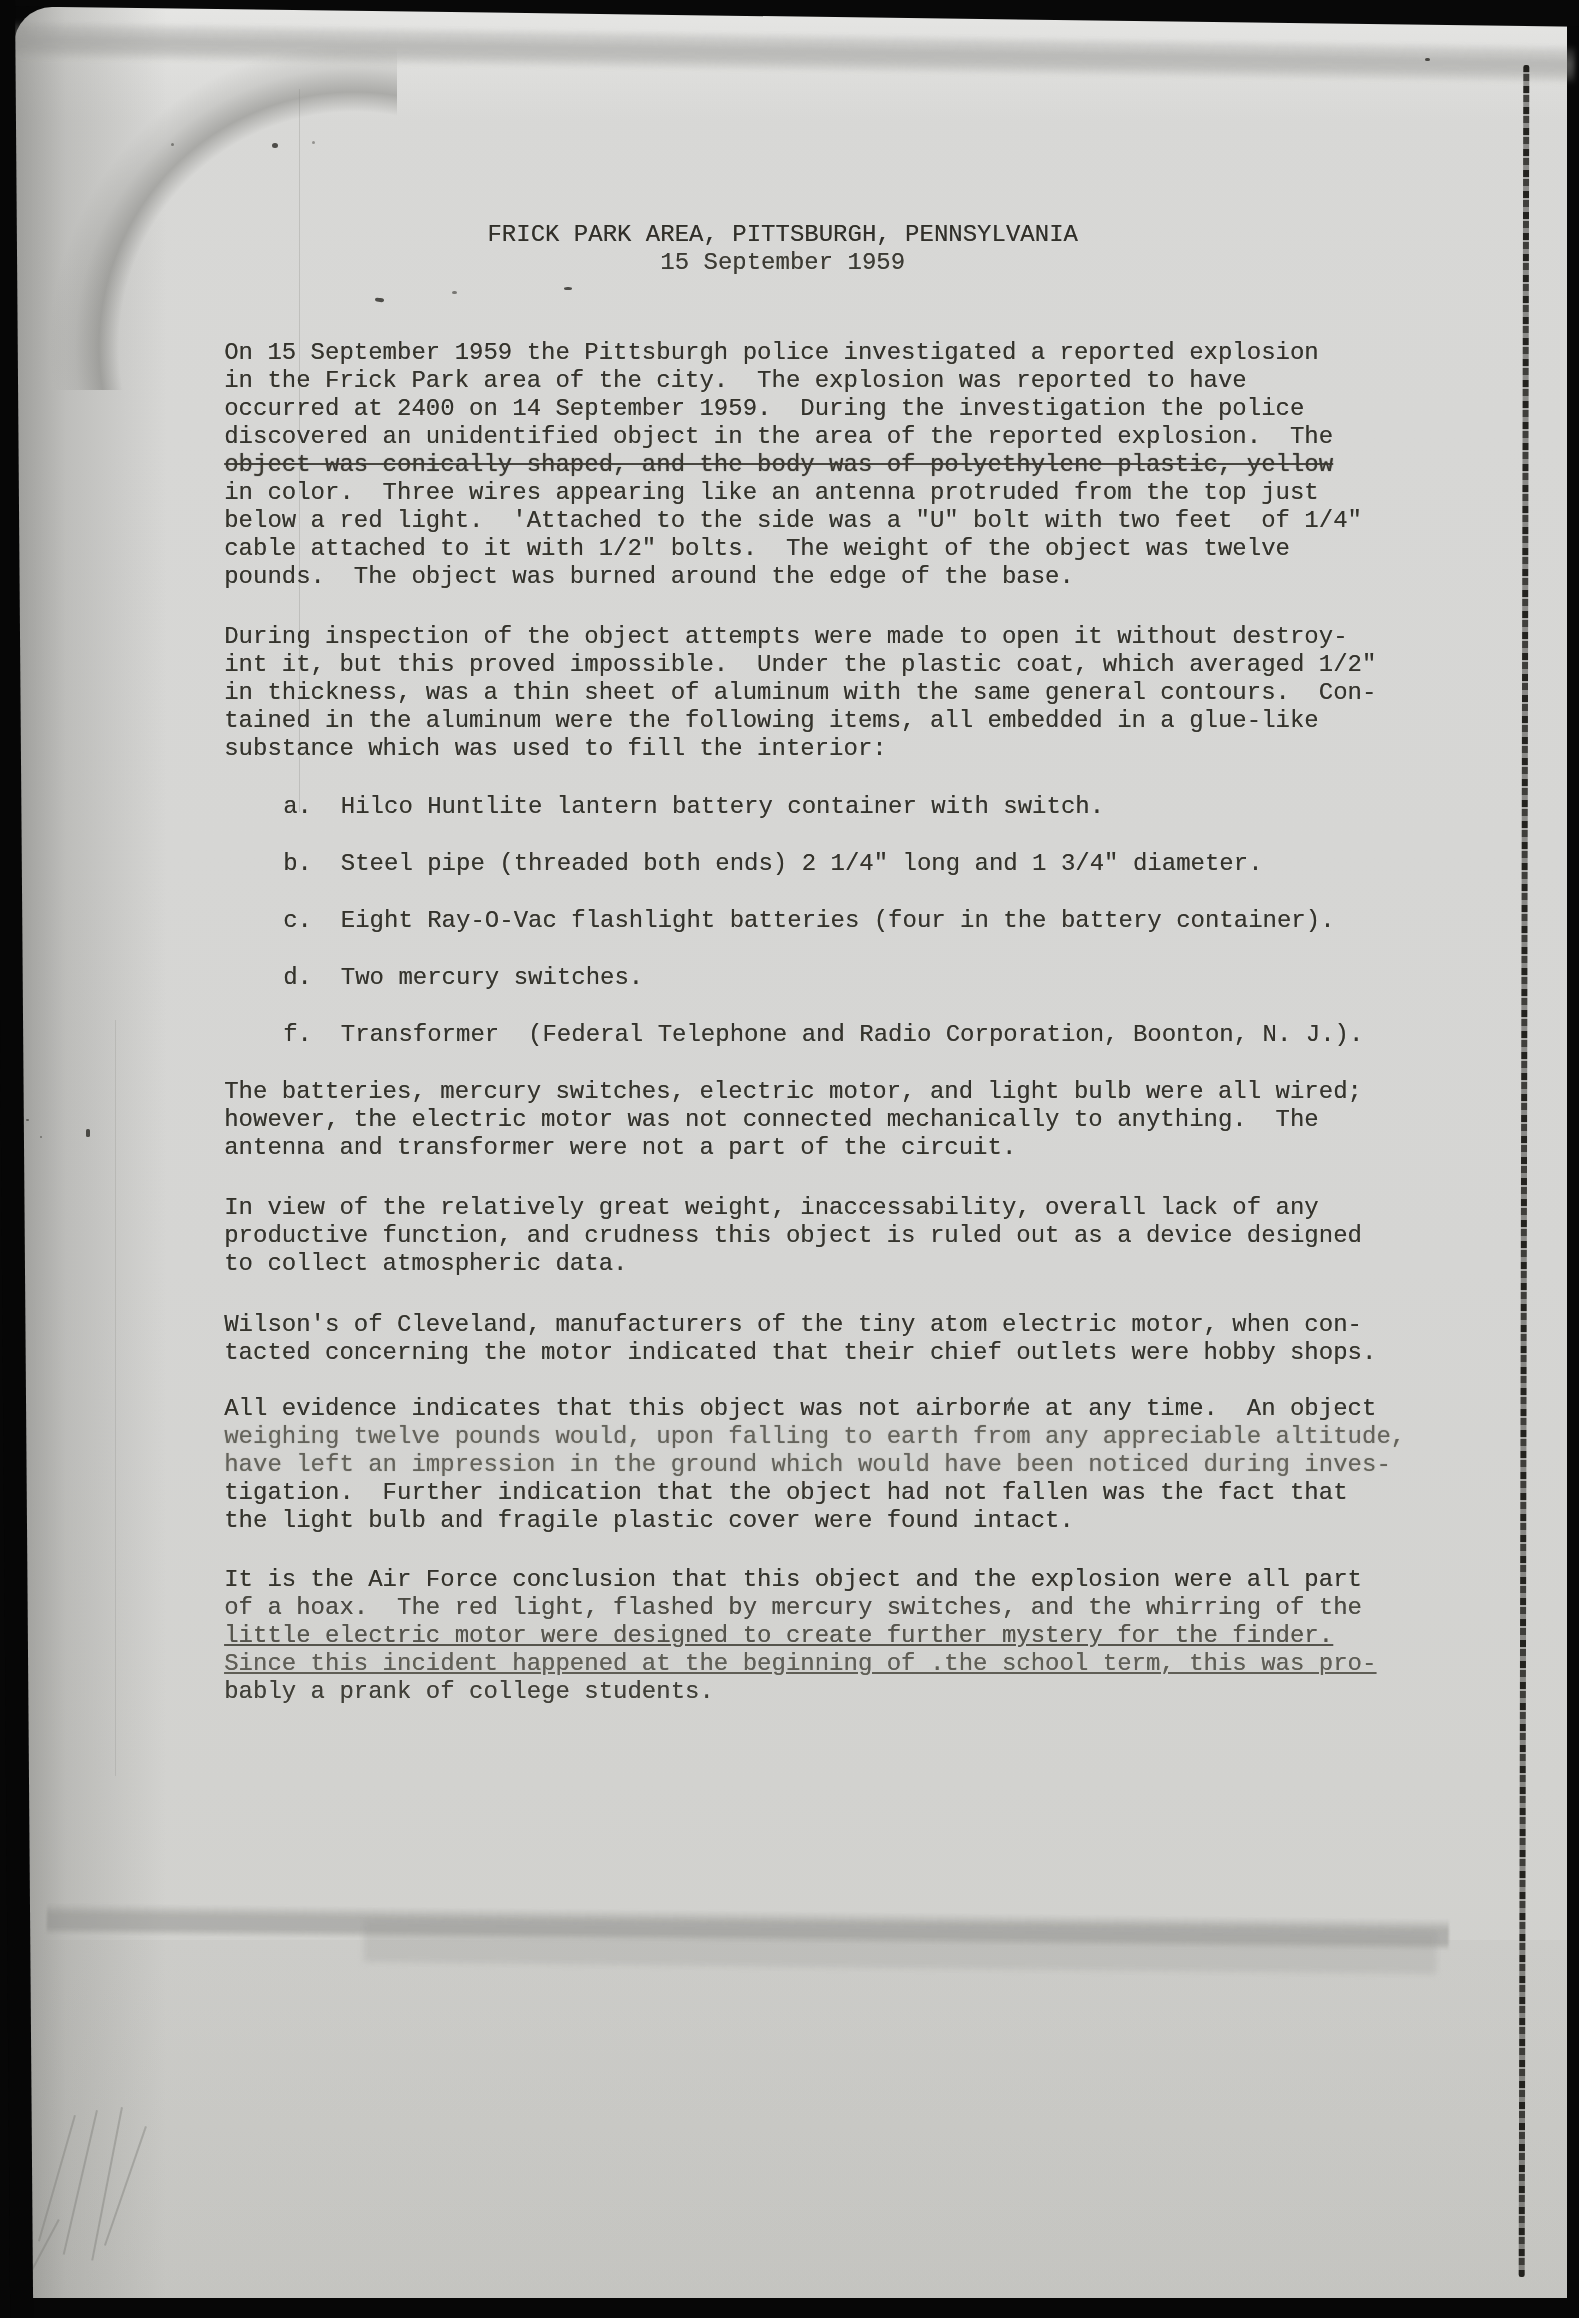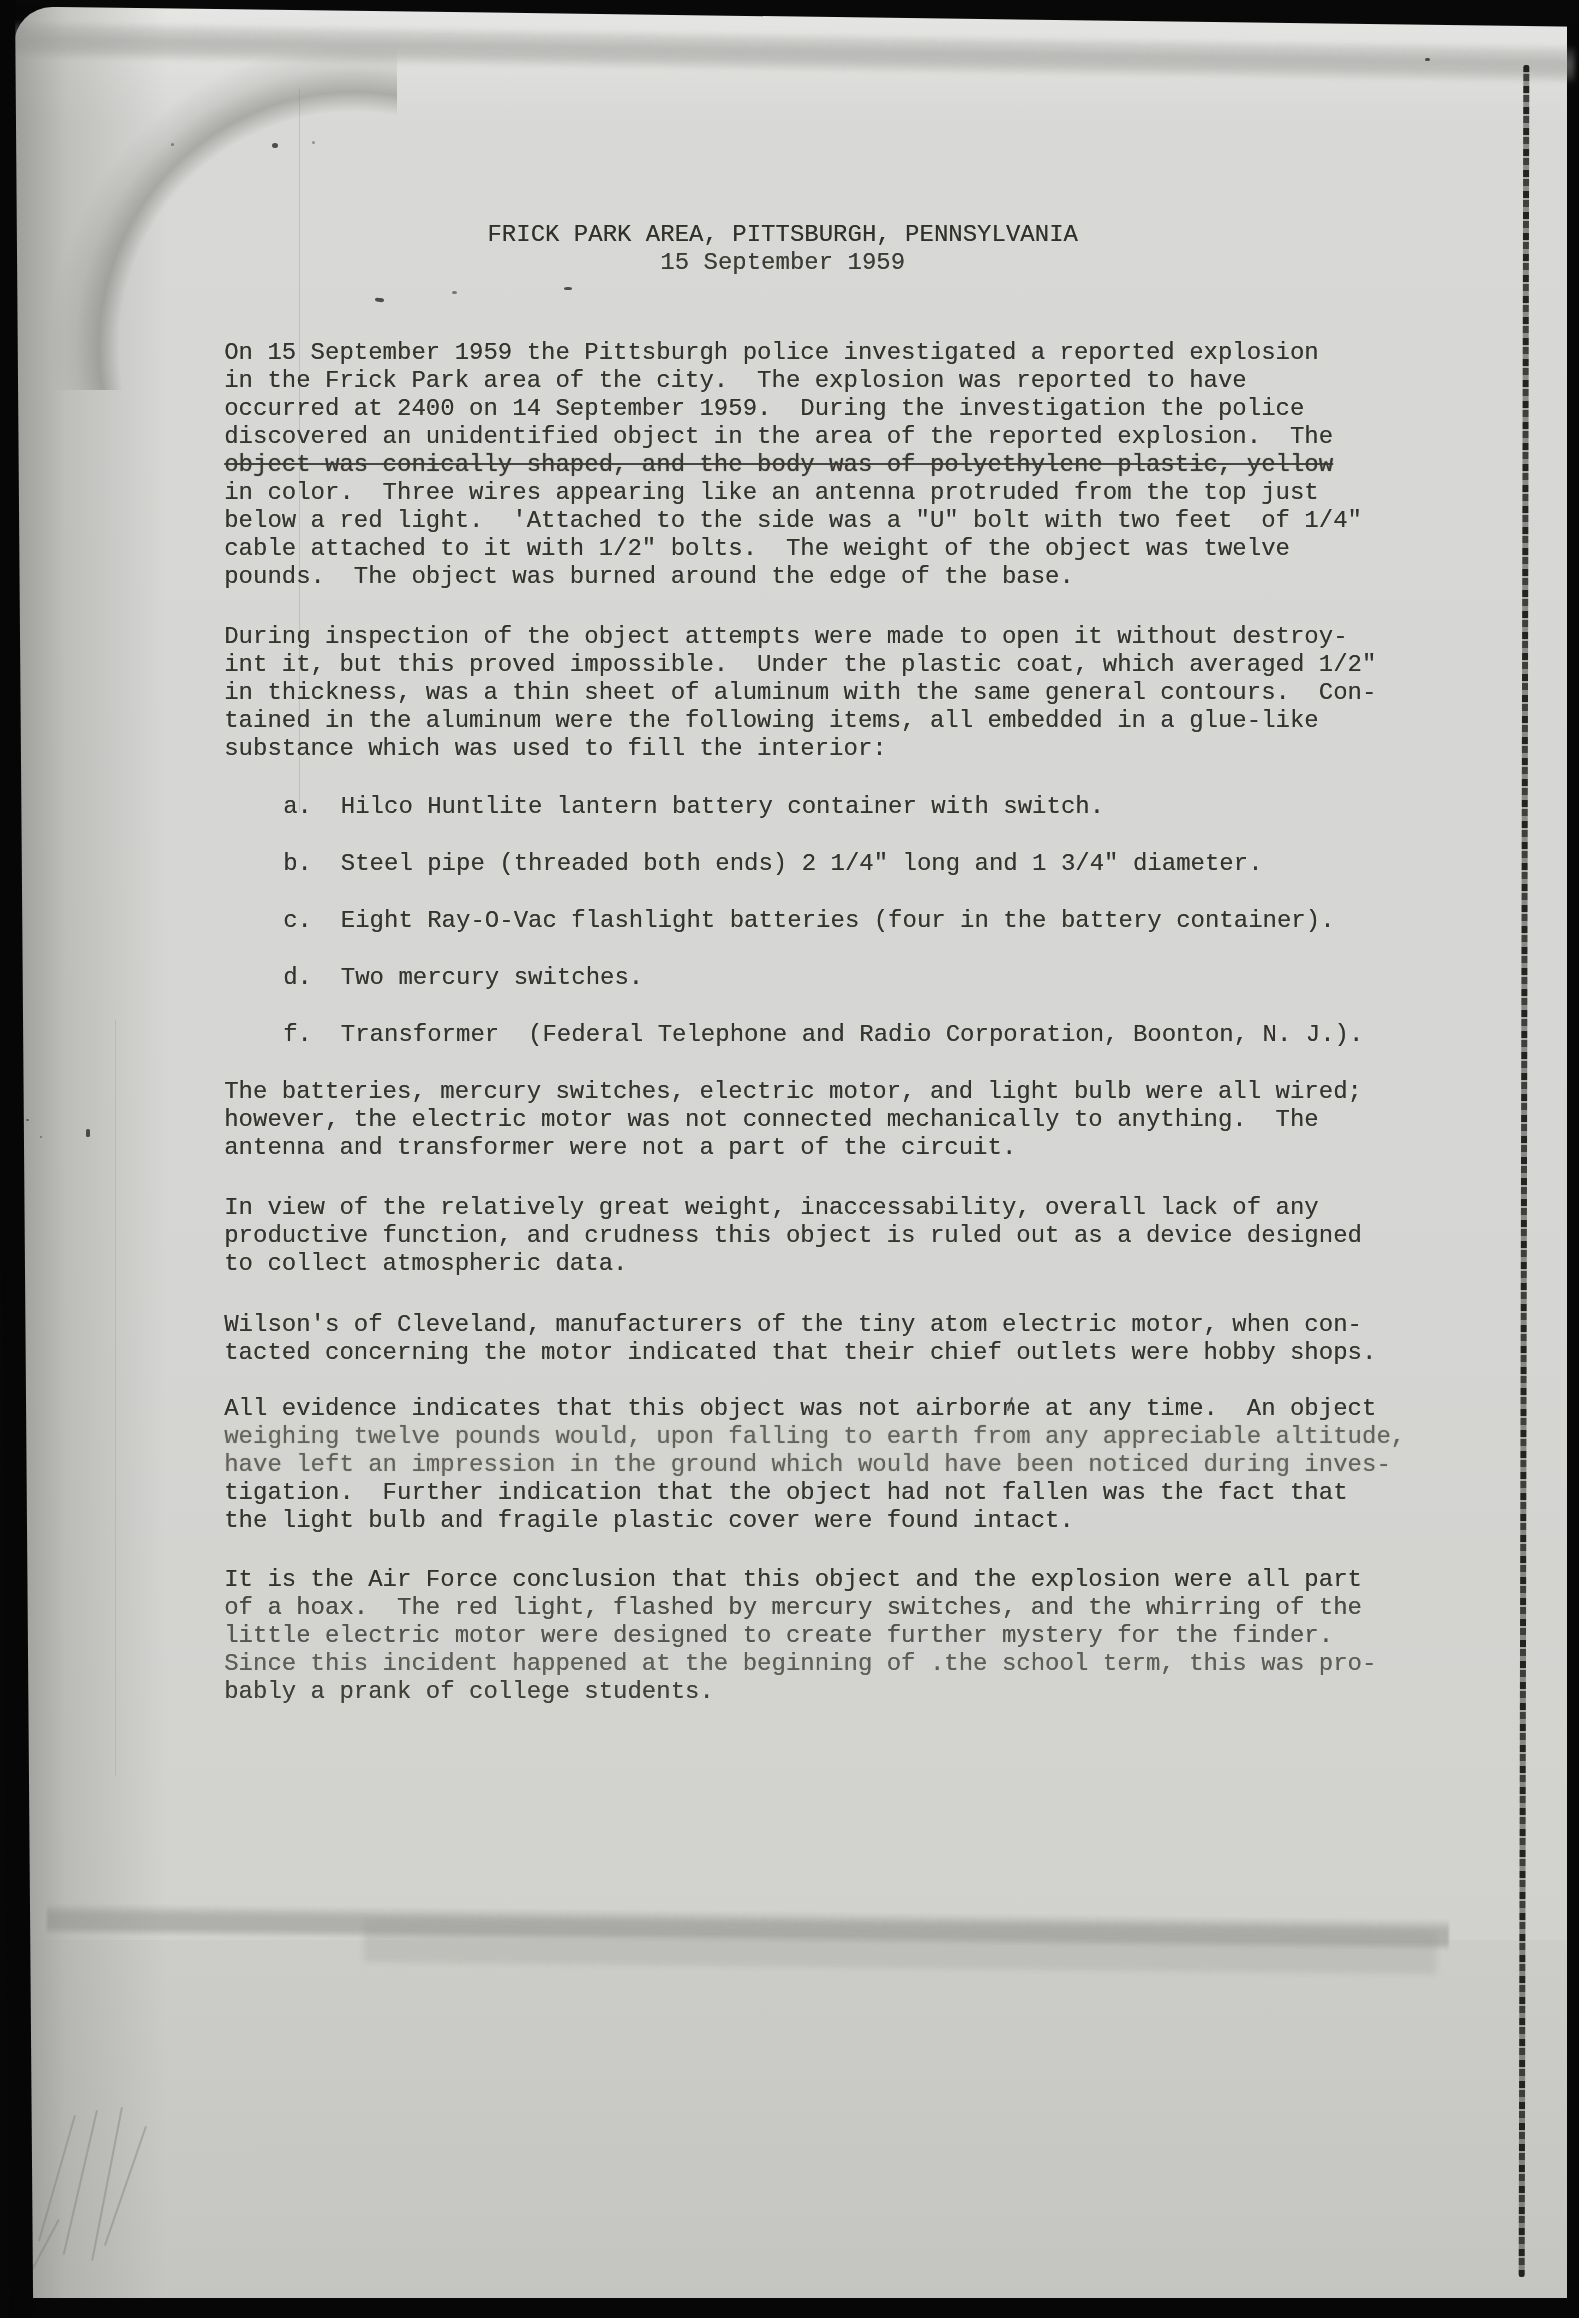--- a/index.html
+++ b/index.html
@@ -90,22 +90,22 @@
   .list .line{margin-bottom:29px;}
   
   #p1 .line:nth-child(5){
     text-decoration:line-through;
     text-decoration-thickness:1.6px;
     text-decoration-color:rgba(58,56,50,0.55);
     color:#3a3831;text-shadow:0 0 1.1px rgba(58,56,50,0.8);
   }
   #p6 .line:nth-child(2),#p6 .line:nth-child(3){color:#63625a;text-shadow:0 0 1.1px rgba(99,98,90,0.55);}
   #p7 .line:nth-child(2){color:#4b4a43;}
-  #p7 .line:nth-child(3){color:#55544c;}
-  #p7 .line:nth-child(4){color:#5f5e56;}
+  #p7 .line:nth-child(3){color:#55544c;text-decoration:underline;}
+  #p7 .line:nth-child(4){color:#5f5e56;text-decoration:underline;}
   #p7 .line:nth-child(5){color:#403f38;}
 </style>
 </head>
 <body>
 
 <div class="paper">
   <div class="sheet-edge-top"></div>
   <div class="corner-arc"></div>
   <div class="crease c1"></div>
   <div class="crease c2"></div>

